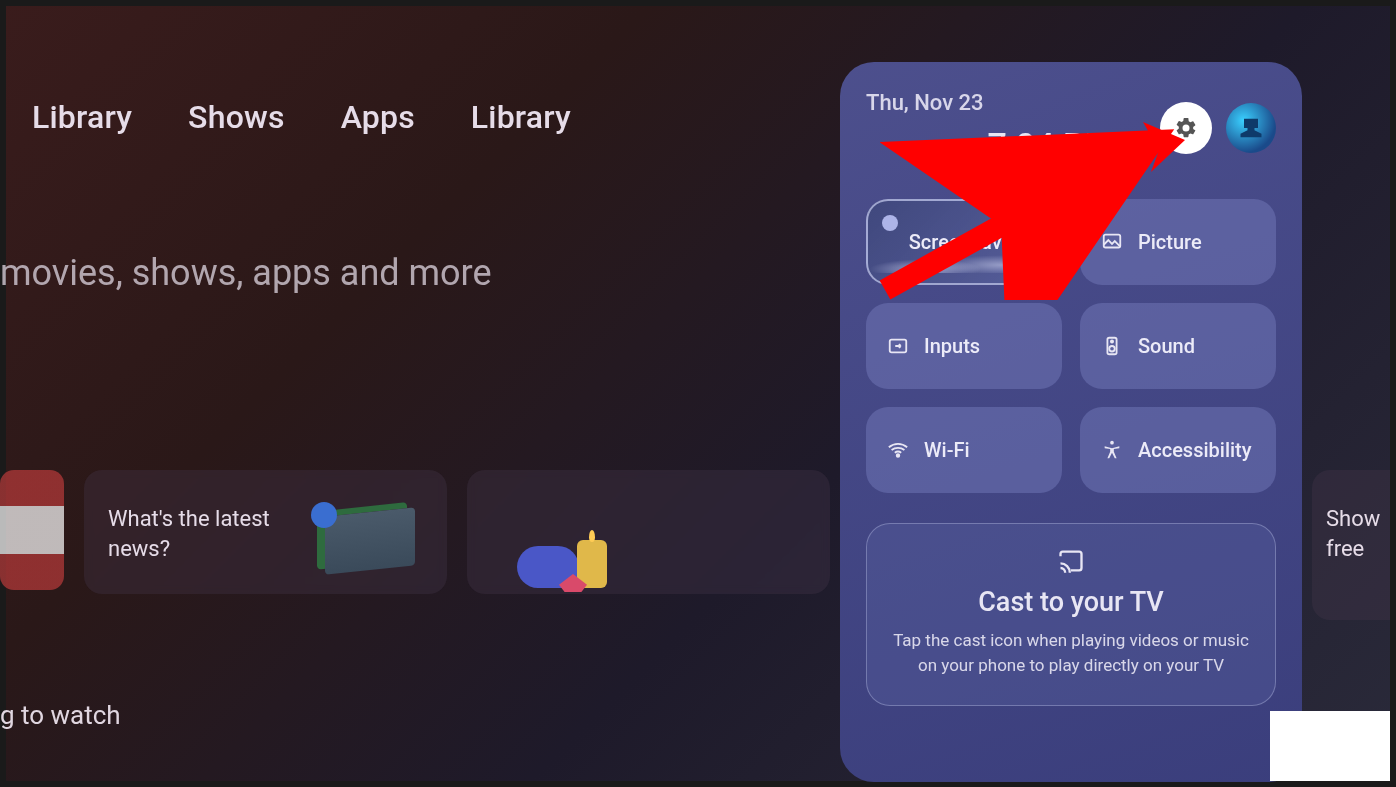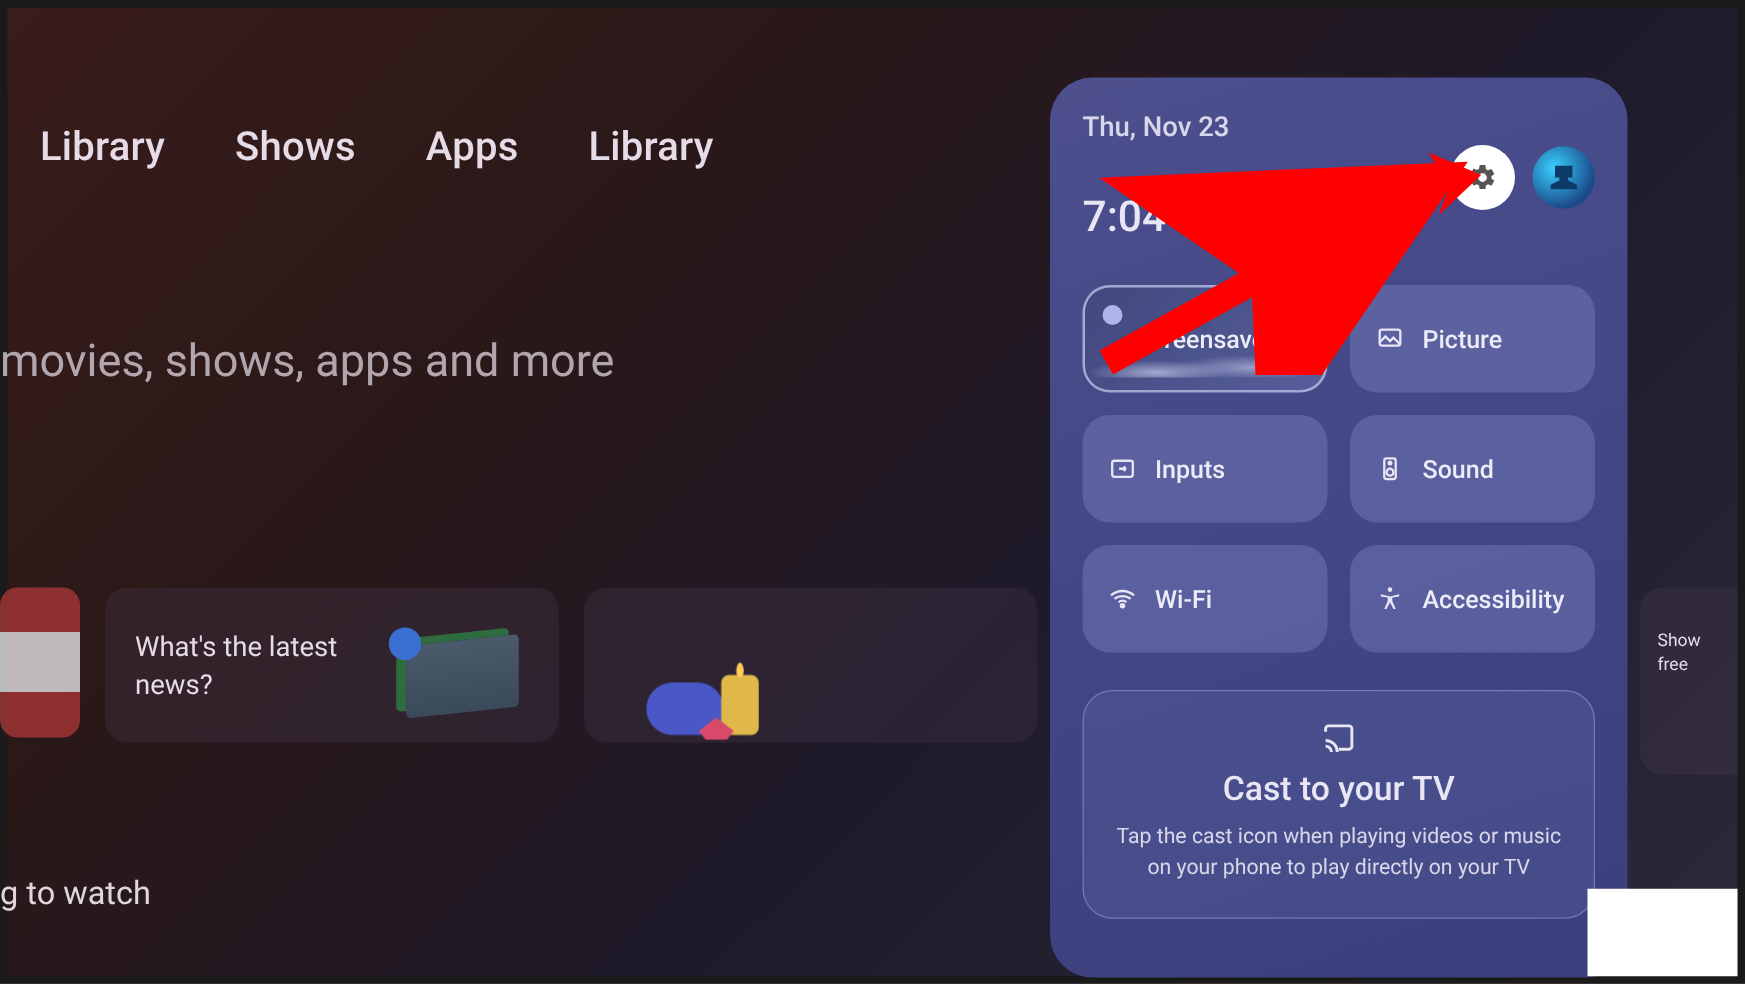--- a/index.html
+++ b/index.html
@@ -23,21 +23,21 @@
     gap: 56px;
   }
   .nav a {
     color: #e6dce8;
     font-size: 32px;
     font-weight: 500;
     letter-spacing: 0.2px;
   }
   .search-hint {
     position: absolute;
-    top: 268px;
+    top: 252px;
     left: 0;
     font-size: 36px;
     color: #c9bfc9;
     opacity: 0.85;
   }
   .cards-row {
     position: absolute;
     top: 470px;
     left: 0;
     display: flex;
@@ -115,21 +115,21 @@
     background: linear-gradient(160deg, rgba(80, 84, 150, 0.92), rgba(60, 64, 130, 0.92));
     padding: 28px 26px 0 26px;
     color: #e8e6f4;
     overflow: hidden;
   }
   .panel-top {
     display: flex;
     justify-content: space-between;
     align-items: center;
   }
-  .dt { display: flex; flex-direction: column; gap: 4px; }
+  .dt { display: flex; gap: 4px; }
   .date { font-size: 22px; font-weight: 500; opacity: 0.9; }
   .time { font-size: 34px; font-weight: 500; margin-top: 35px; }
   .top-icons { display: flex; gap: 14px; align-items: center; }
   .gear-btn {
     width: 52px; height: 52px; border-radius: 50%;
     background: #fff; color: #444;
     display: flex; align-items: center; justify-content: center;
     cursor: pointer;
   }
   .avatar {
@@ -190,21 +190,21 @@
   .tip-title { font-size: 27px; font-weight: 500; margin-bottom: 10px; }
   .tip-desc { font-size: 17px; line-height: 1.45; opacity: 0.9; }
 
   
   .right-sliver {
     position: absolute; right: 6px; top: 470px;
     width: 78px; height: 150px;
     border-radius: 18px 0 0 18px;
     background: rgba(70, 55, 75, 0.35);
     padding: 34px 8px 0 14px;
-    font-size: 14px; line-height: 1.35; color: #e6dce8;
+    font-size: 22px; line-height: 1.35; color: #e6dce8;
   }
 
   
   .arrow-annotation {
     position: absolute;
     top: 120px;
     left: 875px;
     width: 310px;
     height: 180px;
     pointer-events: none;

